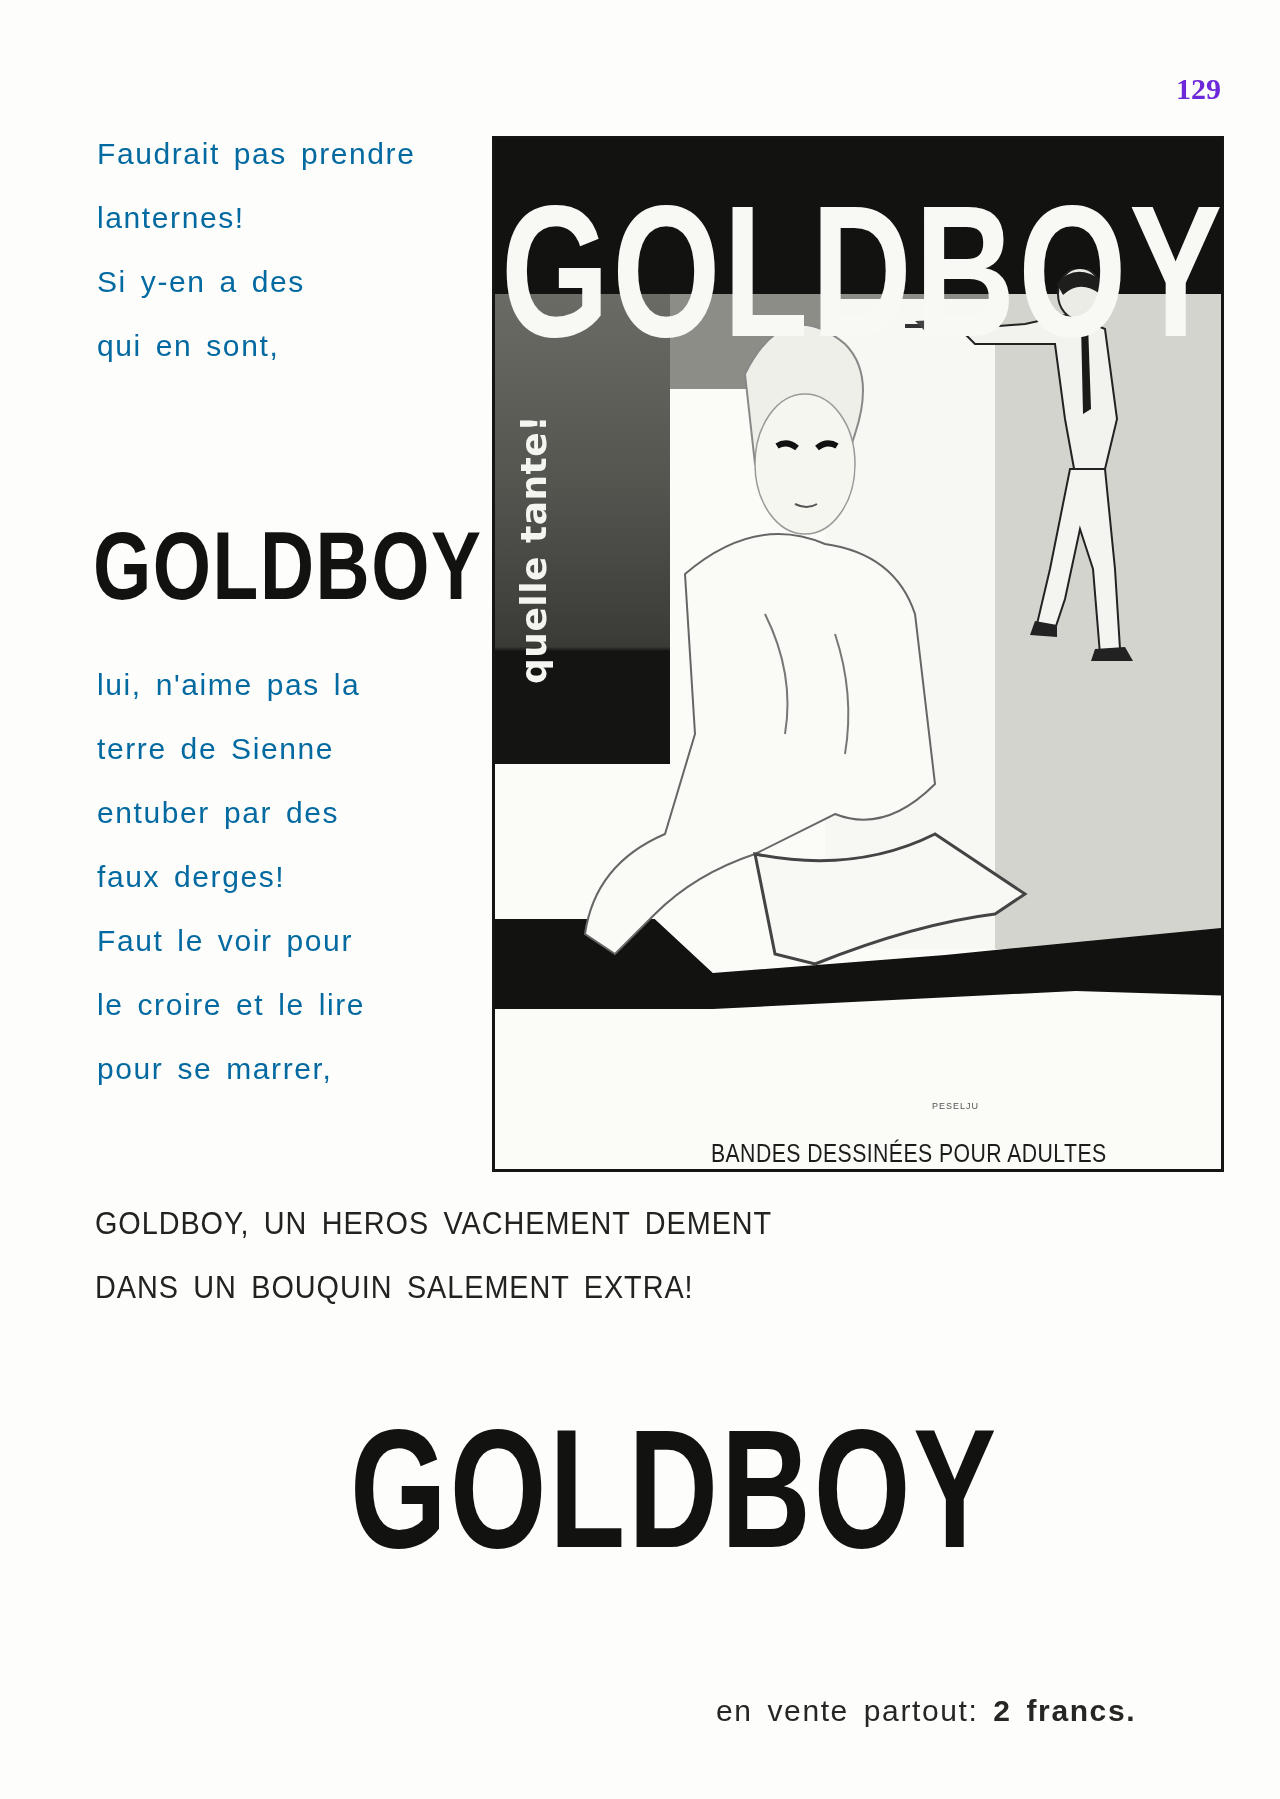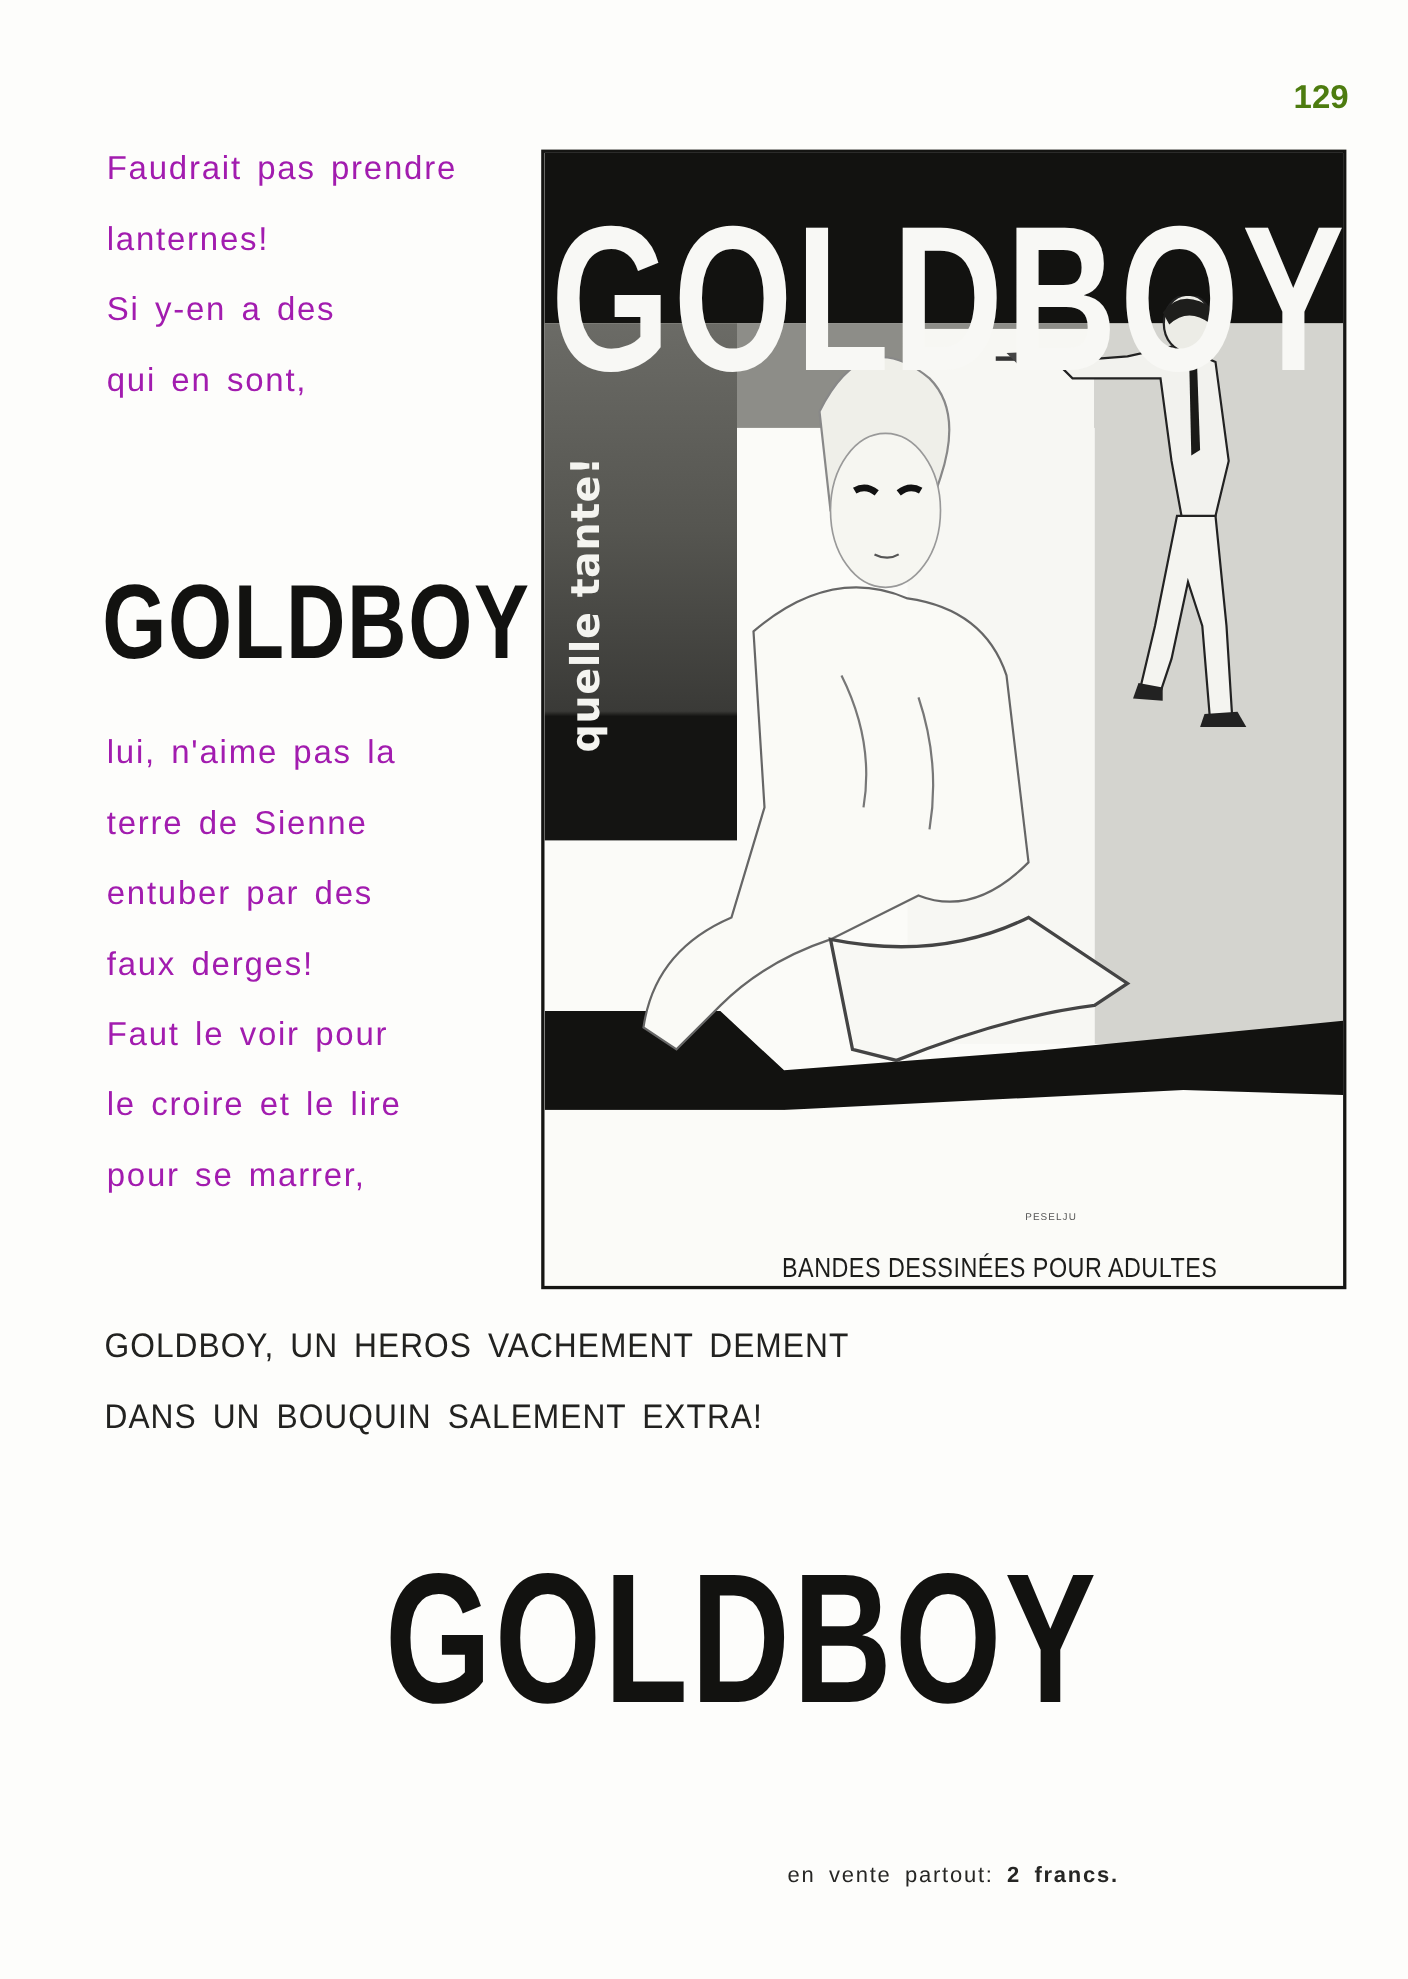--- a/index.html
+++ b/index.html
@@ -3,27 +3,27 @@
 <meta charset="utf-8">
 <style>
   html, body { margin: 0; padding: 0; }
   body {
     width: 1280px; height: 1799px; position: relative; overflow: hidden;
     background: #fdfdfb; color: #1c1c1a;
     font-family: "Liberation Sans", sans-serif;
   }
   .page-number {
     position: absolute; left: 1176px; top: 72px;
-    font-family: Liberation Sans, sans-serif; font-weight: bold; font-size: 30px;
-    color: #4d7c0f;
+    font-family: Liberation Serif, serif; font-weight: bold; font-size: 30px;
+    color: #6d28d9;
   }
   .text-col { position: absolute; left: 97px; }
   .text-col .line {
     display: block; font-size: 30px; letter-spacing: 1.6px; word-spacing: 4px;
-    line-height: 64px; color: #a21caf; white-space: nowrap;
+    line-height: 64px; color: #0369a1; white-space: nowrap;
   }
   #intro { top: 122px; }
   #body2 { top: 653px; }
   .mid-title {
     position: absolute; left: 93px; top: 518px;
     font-family: "Liberation Sans Narrow", "Liberation Sans", sans-serif;
     font-weight: bold; font-size: 96px; letter-spacing: 2px;
     transform: scaleX(0.78); transform-origin: left top;
     color: #121210; line-height: 1;
   }
@@ -79,21 +79,21 @@
   }
   .cover .cover-subtitle span { display: inline-block; transform: scaleX(0.85); }
 
   .big-title {
     position: absolute; left: 350px; top: 1405px;
     font-family: "Liberation Sans Narrow", "Liberation Sans", sans-serif; font-weight: bold;
     font-size: 168px; line-height: 1; letter-spacing: 4px; color: #121210;
     transform: scaleX(0.74); transform-origin: left top; white-space: nowrap;
   }
   .footer {
-    position: absolute; left: 716px; top: 1694px; font-size: 20px; letter-spacing: 1.6px; word-spacing: 5px;
+    position: absolute; left: 716px; top: 1694px; font-size: 30px; letter-spacing: 1.6px; word-spacing: 5px;
     color: #262624; white-space: nowrap;
   }
   .footer .price { font-weight: bold; }
 </style>
 </head>
 <body>
 
 <div class="page-number">129</div>
 
 <div class="text-col" id="intro">

